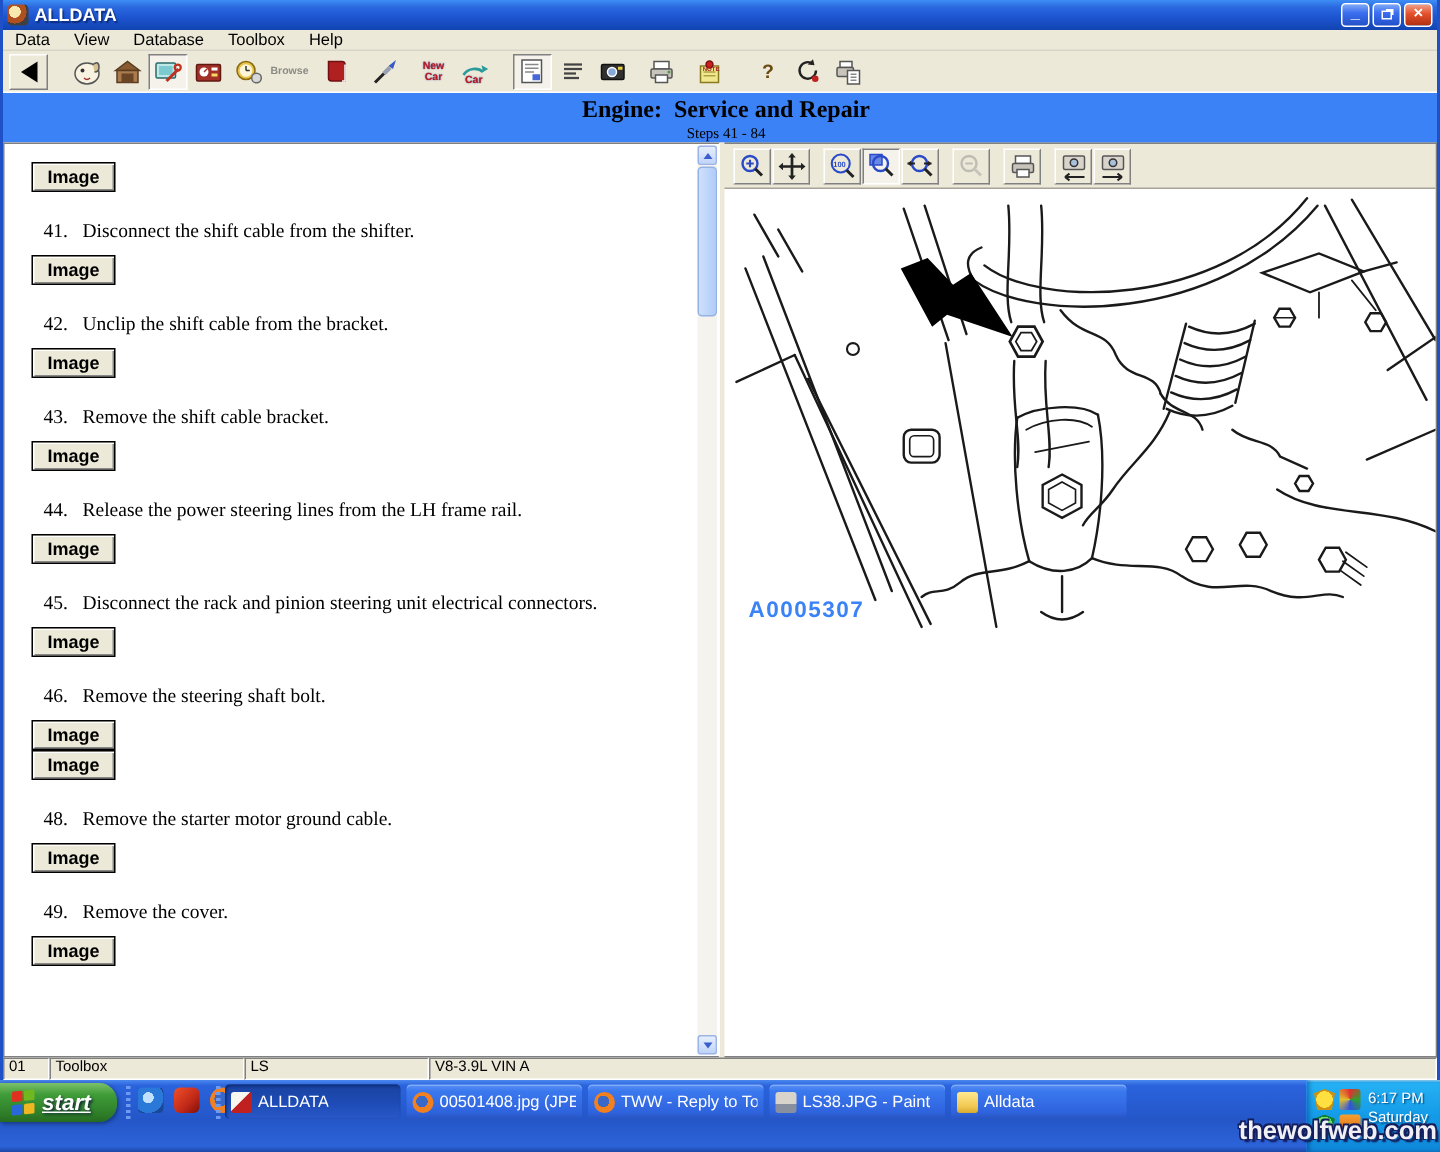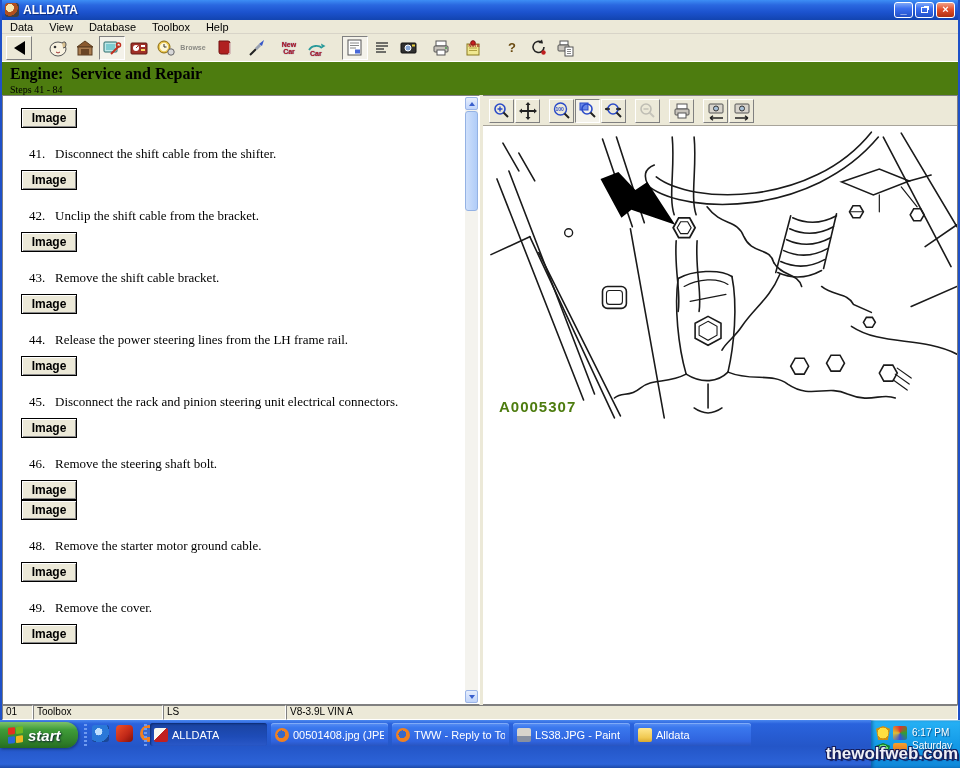--- a/index.html
+++ b/index.html
@@ -36,21 +36,21 @@
   .tbtn.pressed { border:1px solid; border-color:#808080 #fff #fff #808080; background:#f4f2ea; }
   .tgap { width:12px; }
   .tgap-s { width:5px; }
   .back-tri { width:0; height:0; border-top:7px solid transparent; border-bottom:7px solid transparent;
     border-right:11px solid #000; }
   .txt-ico { font-size:7px; font-weight:bold; line-height:7px; text-align:center; }
   .browse-txt { color:#8a8a84; font-size:7px; }
   .redcar { color:#c01818; text-shadow:0 0 1px #3040a0; }
 
   
-  .header { height:33px; background:#4d7c0f; padding:3px 0 0 8px; }
+  .header { height:33px; background:#3b82f6; padding:3px 0 0 8px;text-align:center; }
   .header h1 { font-family:"Liberation Serif", serif; font-size:16px; font-weight:bold;
     color:#000; white-space:pre; }
   .header .sub { font-family:"Liberation Serif", serif; font-size:10px; color:#000; margin-top:1px; }
 
   
   .content { display:flex; height:610px; }
   .leftpanel { width:478px; background:#fff; border:1px solid #808080; border-right-color:#fff;
     position:relative; overflow:hidden; }
   .steps-area { position:absolute; top:0; left:0; right:14px; bottom:0; padding:12px 0 0 18px;
     font-family:"Liberation Serif", serif; font-size:13px; color:#000; }
@@ -83,39 +83,39 @@
   .img-toolbar { height:30px; background:#ece9d8; display:flex; align-items:center; padding-left:6px;
     border-bottom:1px solid #a8a49a; }
   .vbtn { width:25px; height:24px; display:flex; align-items:center; justify-content:center;
     background:#ece9d8; border:1px solid; border-color:#fff #808080 #808080 #fff; margin-right:1px; }
   .vbtn.pressed { border-color:#808080 #fff #fff #808080; background:#f4f2ea; }
   .vbtn.disabled svg { opacity:.45; filter:grayscale(1); }
   .vgap { width:8px; }
   .img-area { flex:1; background:#fff; position:relative; }
   .img-area svg.diagram { position:absolute; top:0; left:0; }
   .fig-label { position:absolute; left:16px; top:272px; font-family:"Liberation Sans",sans-serif;
-    font-weight:bold; font-size:15px; letter-spacing:1px; color:#4d7c0f; }
+    font-weight:bold; font-size:15px; letter-spacing:1px; color:#3b82f6; }
 
   
   .statusbar { height:15px; display:flex; background:#ece9d8; }
   .sfield { border:1px solid; border-color:#808080 #fff #fff #808080; font-size:10px;
     padding:0 3px; line-height:12px; color:#000; overflow:hidden; white-space:nowrap; }
   .sf0{width:509px;} .sf1{width:31px;} .sf2{width:130px;} .sf3{width:123px;} .sf4{flex:1;}
 
   
   .taskbar { position:absolute; top:720px; left:0; width:960px; height:48px;
     background:linear-gradient(180deg,#4a87ef 0%,#2a63dd 8%,#2456c8 55%,#2c63d8 92%,#1c49a8 100%); }
   .start-btn { position:absolute; top:2px; left:0; width:78px; height:26px;
     border-radius:0 12px 12px 0; background:linear-gradient(180deg,#7cc06a 0%,#3f9c38 30%,#2e7d28 80%,#256b20 100%);
     box-shadow:1px 1px 3px rgba(0,0,0,.4); display:flex; align-items:center; padding-left:8px; }
   .start-flag { width:16px; height:16px; display:grid; grid-template-columns:7px 7px; gap:1px;
     transform:skewY(-6deg); margin-right:4px; }
   .start-flag i { display:block; height:7px; border-radius:1px; }
   .fr{background:#e03020;} .fg{background:#70b820;} .fb{background:#2868d8;} .fy{background:#f0b820;}
-  .start-label { color:#fff; font-style:italic; font-weight:bold; font-size:15px; text-shadow:1px 1px 2px #123; }
+  .start-label { color:#fff; font-style:italic; font-weight:bold; font-size:15px; text-shadow:1px 1px 2px #123;text-decoration:underline; }
   .qlaunch { position:absolute; top:5px; left:92px; display:flex; gap:7px; }
   .ql { width:17px; height:17px; border-radius:3px; }
   .ql-ie { background:radial-gradient(circle at 40% 40%, #bfe0ff 0 25%, #2a78d8 26% 70%, #1a4898 71%); }
   .ql-med { background:linear-gradient(135deg,#f05028 0%,#c02818 60%,#801008 100%); border-radius:4px; }
   .ql-ff { background:radial-gradient(circle at 45% 45%, #3868c8 0 35%, #f08020 36% 75%, #c84808 76%); border-radius:50%; }
   .qsep { position:absolute; top:4px; width:3px; height:22px;
     background:repeating-linear-gradient(180deg,#6f9af0 0 2px, transparent 2px 4px); }
   .task-row { position:absolute; top:3px; left:150px; display:flex; gap:4px; }
   .taskbtn { width:117px; height:23px; border-radius:3px; display:flex; align-items:center; padding:0 4px;
     background:linear-gradient(180deg,#5b90f5 0%,#3a78ee 20%,#2f63de 80%,#2854c0 100%);

